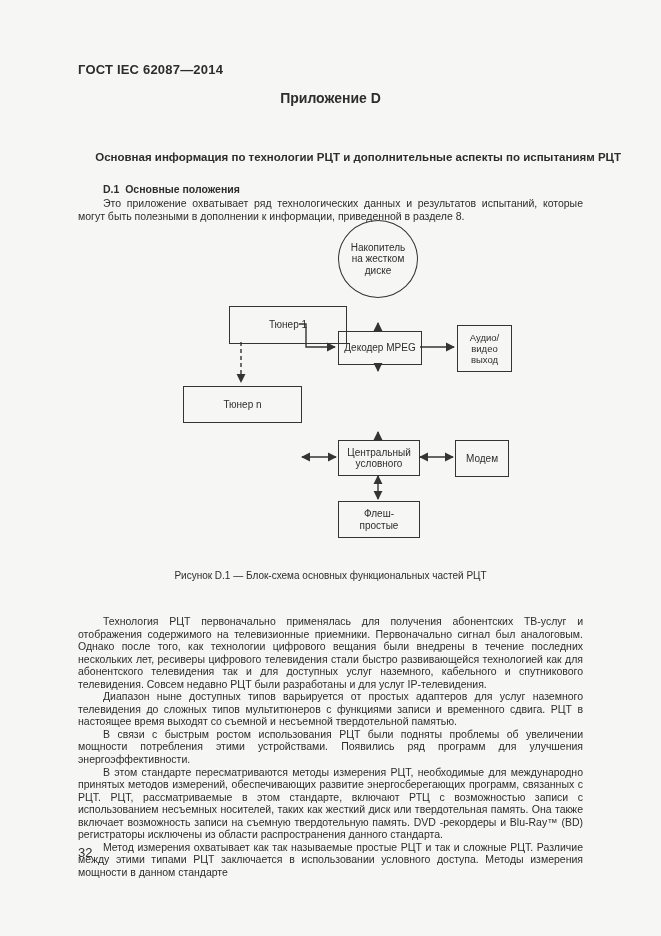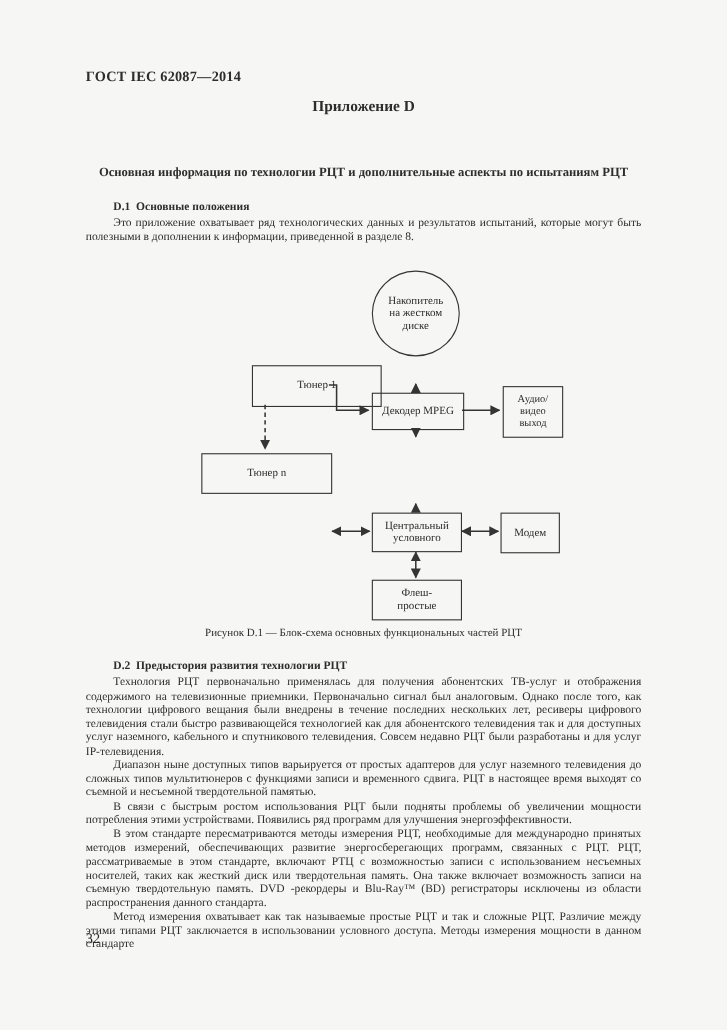--- a/index.html
+++ b/index.html
@@ -1,37 +1,37 @@
 <!DOCTYPE html>
 <html><head>
 <meta charset="utf-8">
 <style>
   html,body { margin:0; padding:0; background:#e9e9e9; }
   .page {
     position:relative; width:661px; height:936px;
     background:#f6f6f5;
-    font-family:Liberation Serif, serif;
+    font-family:Liberation Sans, sans-serif;
     color:#2d2d2d; overflow:hidden;
   }
   .doc-code { position:absolute; left:78px; top:62px; font-size:13px; font-weight:bold; letter-spacing:.2px; }
   .annex-label { position:absolute; left:0; width:661px; top:90px; text-align:center; font-size:14px; font-weight:bold; }
   .annex-note { position:absolute; left:0; width:661px; top:104px; text-align:center; font-size:10.5px; }
-  .main-title { position:absolute; left:40px; width:581px; top:151px; text-align:center; font-size:11.5px; font-weight:bold; }
+  .main-title { position:absolute; left:40px; width:581px; top:151px; text-align:right; font-size:11.5px; font-weight:bold; }
   .sec-heading { position:absolute; font-size:10.5px; font-weight:bold; white-space:pre-wrap; }
   .d1-heading { left:103px; top:183px; }
   .d2-heading { left:103px; top:600px; }
   .body-text { position:absolute; left:78px; width:505px; font-size:10.5px; line-height:12.55px; text-align:justify; }
   .d1-para { top:197px; }
   .d2-body { top:615px; }
   .body-text p { margin:0; text-indent:25px; }
   .caption { position:absolute; left:78px; width:505px; top:570px; text-align:center; font-size:10px; }
   .page-num { position:absolute; left:78px; top:845px; font-size:13px; }
 
   
-  .figure { position:absolute; left:0; top:244px; width:525px; height:330px; }
+  .figure { position:absolute; left:0; top:218px; width:525px; height:330px; }
   .figure svg { position:absolute; left:0; top:0; }
   .node {
     position:absolute; border:1.4px solid #343434;
     display:flex; align-items:center; justify-content:center;
     text-align:center; font-size:10px; line-height:11.5px; white-space:pre-line;
   }
   .n-hdd    { left:338px; top:2px;   width:78px;  height:76px; border-radius:50%; }
   .n-tuner1 { left:183px; top:88px;  width:116px; height:36px;margin-left:46px; }
   .n-decoder{ left:338px; top:113px; width:82px;  height:32px; }
   .n-audio  { left:457px; top:107px; width:53px;  height:45px; font-size:9.5px; line-height:11px; }
@@ -94,21 +94,20 @@
     <div class="node n-tunern">Тюнер n</div>
     <div class="node n-cpu">Центральный
 условного</div>
     <div class="node n-modem">Модем</div>
     <div class="node n-flash">Флеш-
 простые</div>
   </div>
 
   <div class="caption">Рисунок D.1 — Блок-схема основных функциональных частей РЦТ</div>
 
-  <div class="sec-heading d2-heading">D.2  Предыстория развития технологии РЦТ</div>
   <div class="body-text d2-body">
     <p>Технология РЦТ первоначально применялась для получения абонентских ТВ-услуг и отображения содержимого на телевизионные приемники. Первоначально сигнал был аналоговым. Однако после того, как технологии цифрового вещания были внедрены в течение последних нескольких лет, ресиверы цифрового телевидения стали быстро развивающейся технологией как для абонентского телевидения так и для доступных услуг наземного, кабельного и спутникового телевидения. Совсем недавно РЦТ были разработаны и для услуг IP-телевидения.</p>
     <p>Диапазон ныне доступных типов варьируется от простых адаптеров для услуг наземного телевидения до сложных типов мультитюнеров с функциями записи и временного сдвига. РЦТ в настоящее время выходят со съемной и несъемной твердотельной памятью.</p>
     <p>В связи с быстрым ростом использования РЦТ были подняты проблемы об увеличении мощности потребления этими устройствами. Появились ряд программ для улучшения энергоэффективности.</p>
     <p>В этом стандарте пересматриваются методы измерения РЦТ, необходимые для международно принятых методов измерений, обеспечивающих развитие энергосберегающих программ, связанных с РЦТ. РЦТ, рассматриваемые в этом стандарте, включают РТЦ с возможностью записи с использованием несъемных носителей, таких как жесткий диск или твердотельная память. Она также включает возможность записи на съемную твердотельную память. DVD -рекордеры и Blu-Ray™ (BD) регистраторы исключены из области распространения данного стандарта.</p>
     <p>Метод измерения охватывает как так называемые простые РЦТ и так и сложные РЦТ. Различие между этими типами РЦТ заключается в использовании условного доступа. Методы измерения мощности в данном стандарте</p>
   </div>
 
   <div class="page-num">32</div>
 

